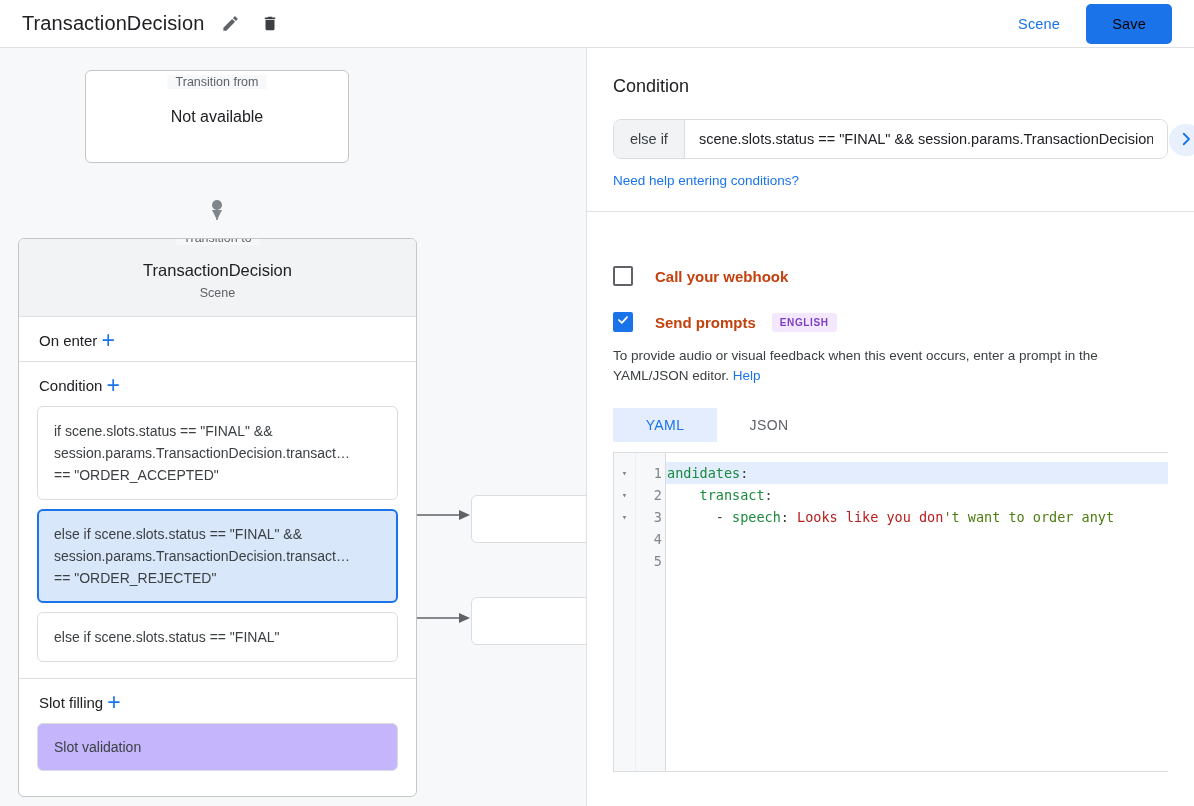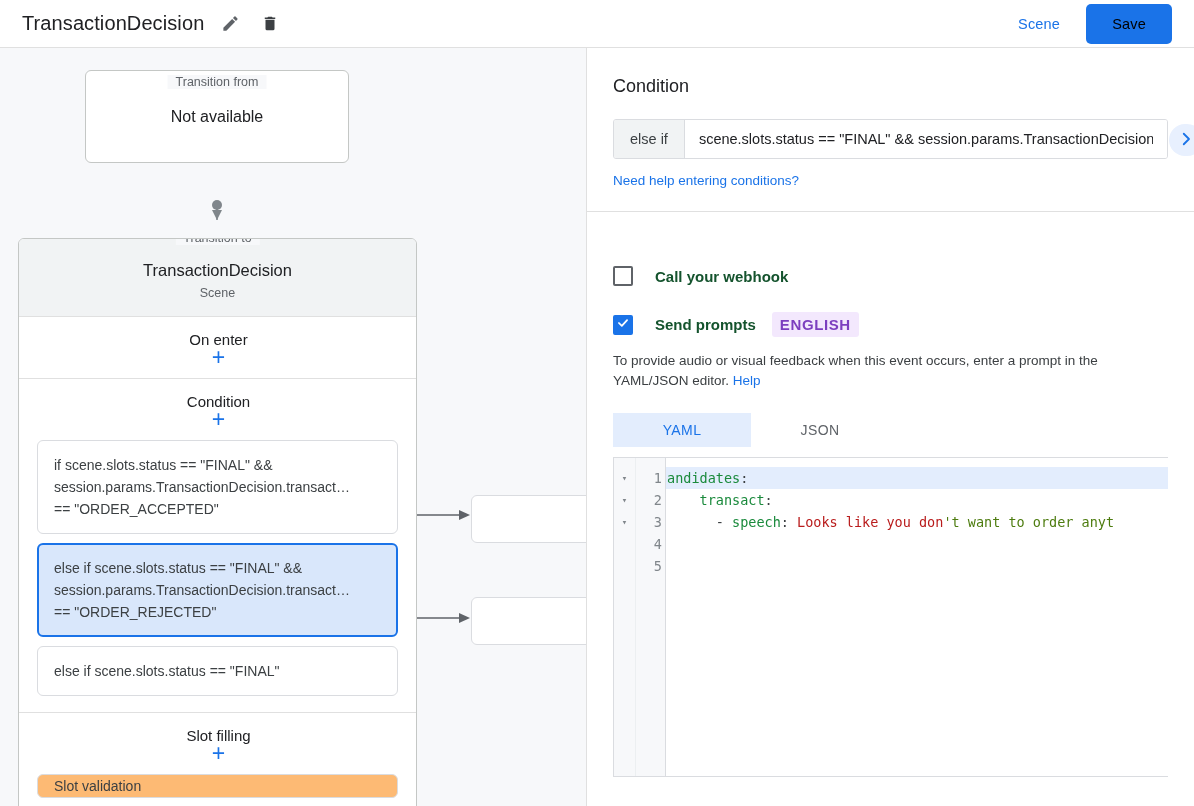--- a/index.html
+++ b/index.html
@@ -97,24 +97,23 @@
     position: absolute; top: -8px; left: 50%; transform: translateX(-50%);
     background: #f7f8fa; padding: 0 8px;
     font-size: 12.5px; color: #5f6368;
   }
   .scene-title { font-size: 16.5px; color: #202124; }
   .scene-sub { font-size: 12.5px; color: #5f6368; margin-top: 6px; }
 
   .section { border-bottom: 1px solid #e0e0e0; }
   .section:last-child { border-bottom: none; }
   .section-head {
-    display: flex; align-items: center; justify-content: space-between;
+    display: flex; align-items: center; justify-content: flex-start;
     padding: 14px 18px 12px 20px;
     cursor: pointer;
-    flex-direction: column;
   }
   .section-head .label { font-size: 15px; color: #202124; }
   .plus {
     color: #1a73e8; font-size: 23px; line-height: 18px;
     font-weight: 400; cursor: pointer; padding: 0 4px;
   }
   .section-body { padding: 0 18px 16px 18px; }
 
   .cond-item {
     border: 1px solid #dadce0;
@@ -127,22 +126,22 @@
     cursor: pointer;
   }
   .cond-item:last-child { margin-bottom: 0; }
   .cond-item.selected {
     background: #d9e7fb;
     border: 2px solid #1a73e8;
     padding: 12px 15px;
   }
   .cond-item .ln { display: block; white-space: nowrap; overflow: hidden; }
   .slot-item {
-    border: 1px solid #dadce0; border-radius: 6px; background: #fdba74;
-    padding: 3px 16px; margin-bottom: 9px;
+    border: 1px solid #dadce0; border-radius: 6px; background: #c4b5fd;
+    padding: 15px 16px; margin-bottom: 9px;
     font-size: 14px; color: #3c4043; cursor: pointer;
   }
 
   
   .stub {
     position: absolute;
     border: 1px solid #dadce0; border-radius: 6px;
     background: #ffffff;
     width: 170px; height: 48px;
   }
@@ -166,21 +165,21 @@
   .chev-btn {
     position: absolute; right: -9px; top: 76px;
     width: 34px; height: 32px;
     background: #e8f0fe; border: none; border-radius: 16px;
     display: flex; align-items: center; justify-content: center;
     cursor: pointer;
   }
 
   .cond-input-wrap {
     display: flex; margin-top: 22px;
-    border: 1px solid #dadce0; border-radius: 3px;
+    border: 1px solid #dadce0; border-radius: 8px;
     height: 40px; overflow: hidden;
   }
   .cond-prefix {
     background: #f1f3f4;
     border-right: 1px solid #dadce0;
     display: flex; align-items: center; justify-content: center;
     padding: 0 16px;
     font-size: 14.5px; color: #3c4043;
     white-space: nowrap;
   }
@@ -198,35 +197,35 @@
   .panel-sec.second { padding-top: 28px; }
   .sub-title { font-size: 18px; color: #202124; }
 
   .check-row { display: flex; align-items: center; margin-top: 26px; cursor: pointer; }
   .cb {
     width: 20px; height: 20px; border: 2px solid #5f6368;
     border-radius: 2px; background: #ffffff; flex: none;
     display: flex; align-items: center; justify-content: center;
   }
   .cb.checked { background: #1a73e8; border-color: #1a73e8; }
-  .check-label { margin-left: 22px; font-size: 15px; color: #14532d; font-weight: 700; }
+  .check-label { margin-left: 22px; font-size: 15px; color: #c2410c; font-weight: 700; }
   .badge {
     margin-left: 16px;
     background: #f3e8fd; color: #7c3fbf;
-    font-size: 15px; font-weight: 700; letter-spacing: 0.6px;
+    font-size: 10px; font-weight: 700; letter-spacing: 0.6px;
     padding: 4px 8px; border-radius: 3px;
   }
   .help-text {
     margin-top: 14px; font-size: 13.5px; color: #3c4043; line-height: 20px;
     max-width: 558px;
   }
 
   .tabs { display: flex; margin-top: 22px; }
   .tab {
-    width: 138px; height: 34px;
+    width: 104px; height: 34px;
     display: flex; align-items: center; justify-content: center;
     font-size: 14px; letter-spacing: 0.4px; cursor: pointer;
     color: #5f6368;
   }
   .tab.active { background: #e3edfd; color: #1a73e8; font-weight: 500; }
 
   .editor {
     margin-top: 10px;
     border: 1px solid #dadce0;
     border-right: none;

